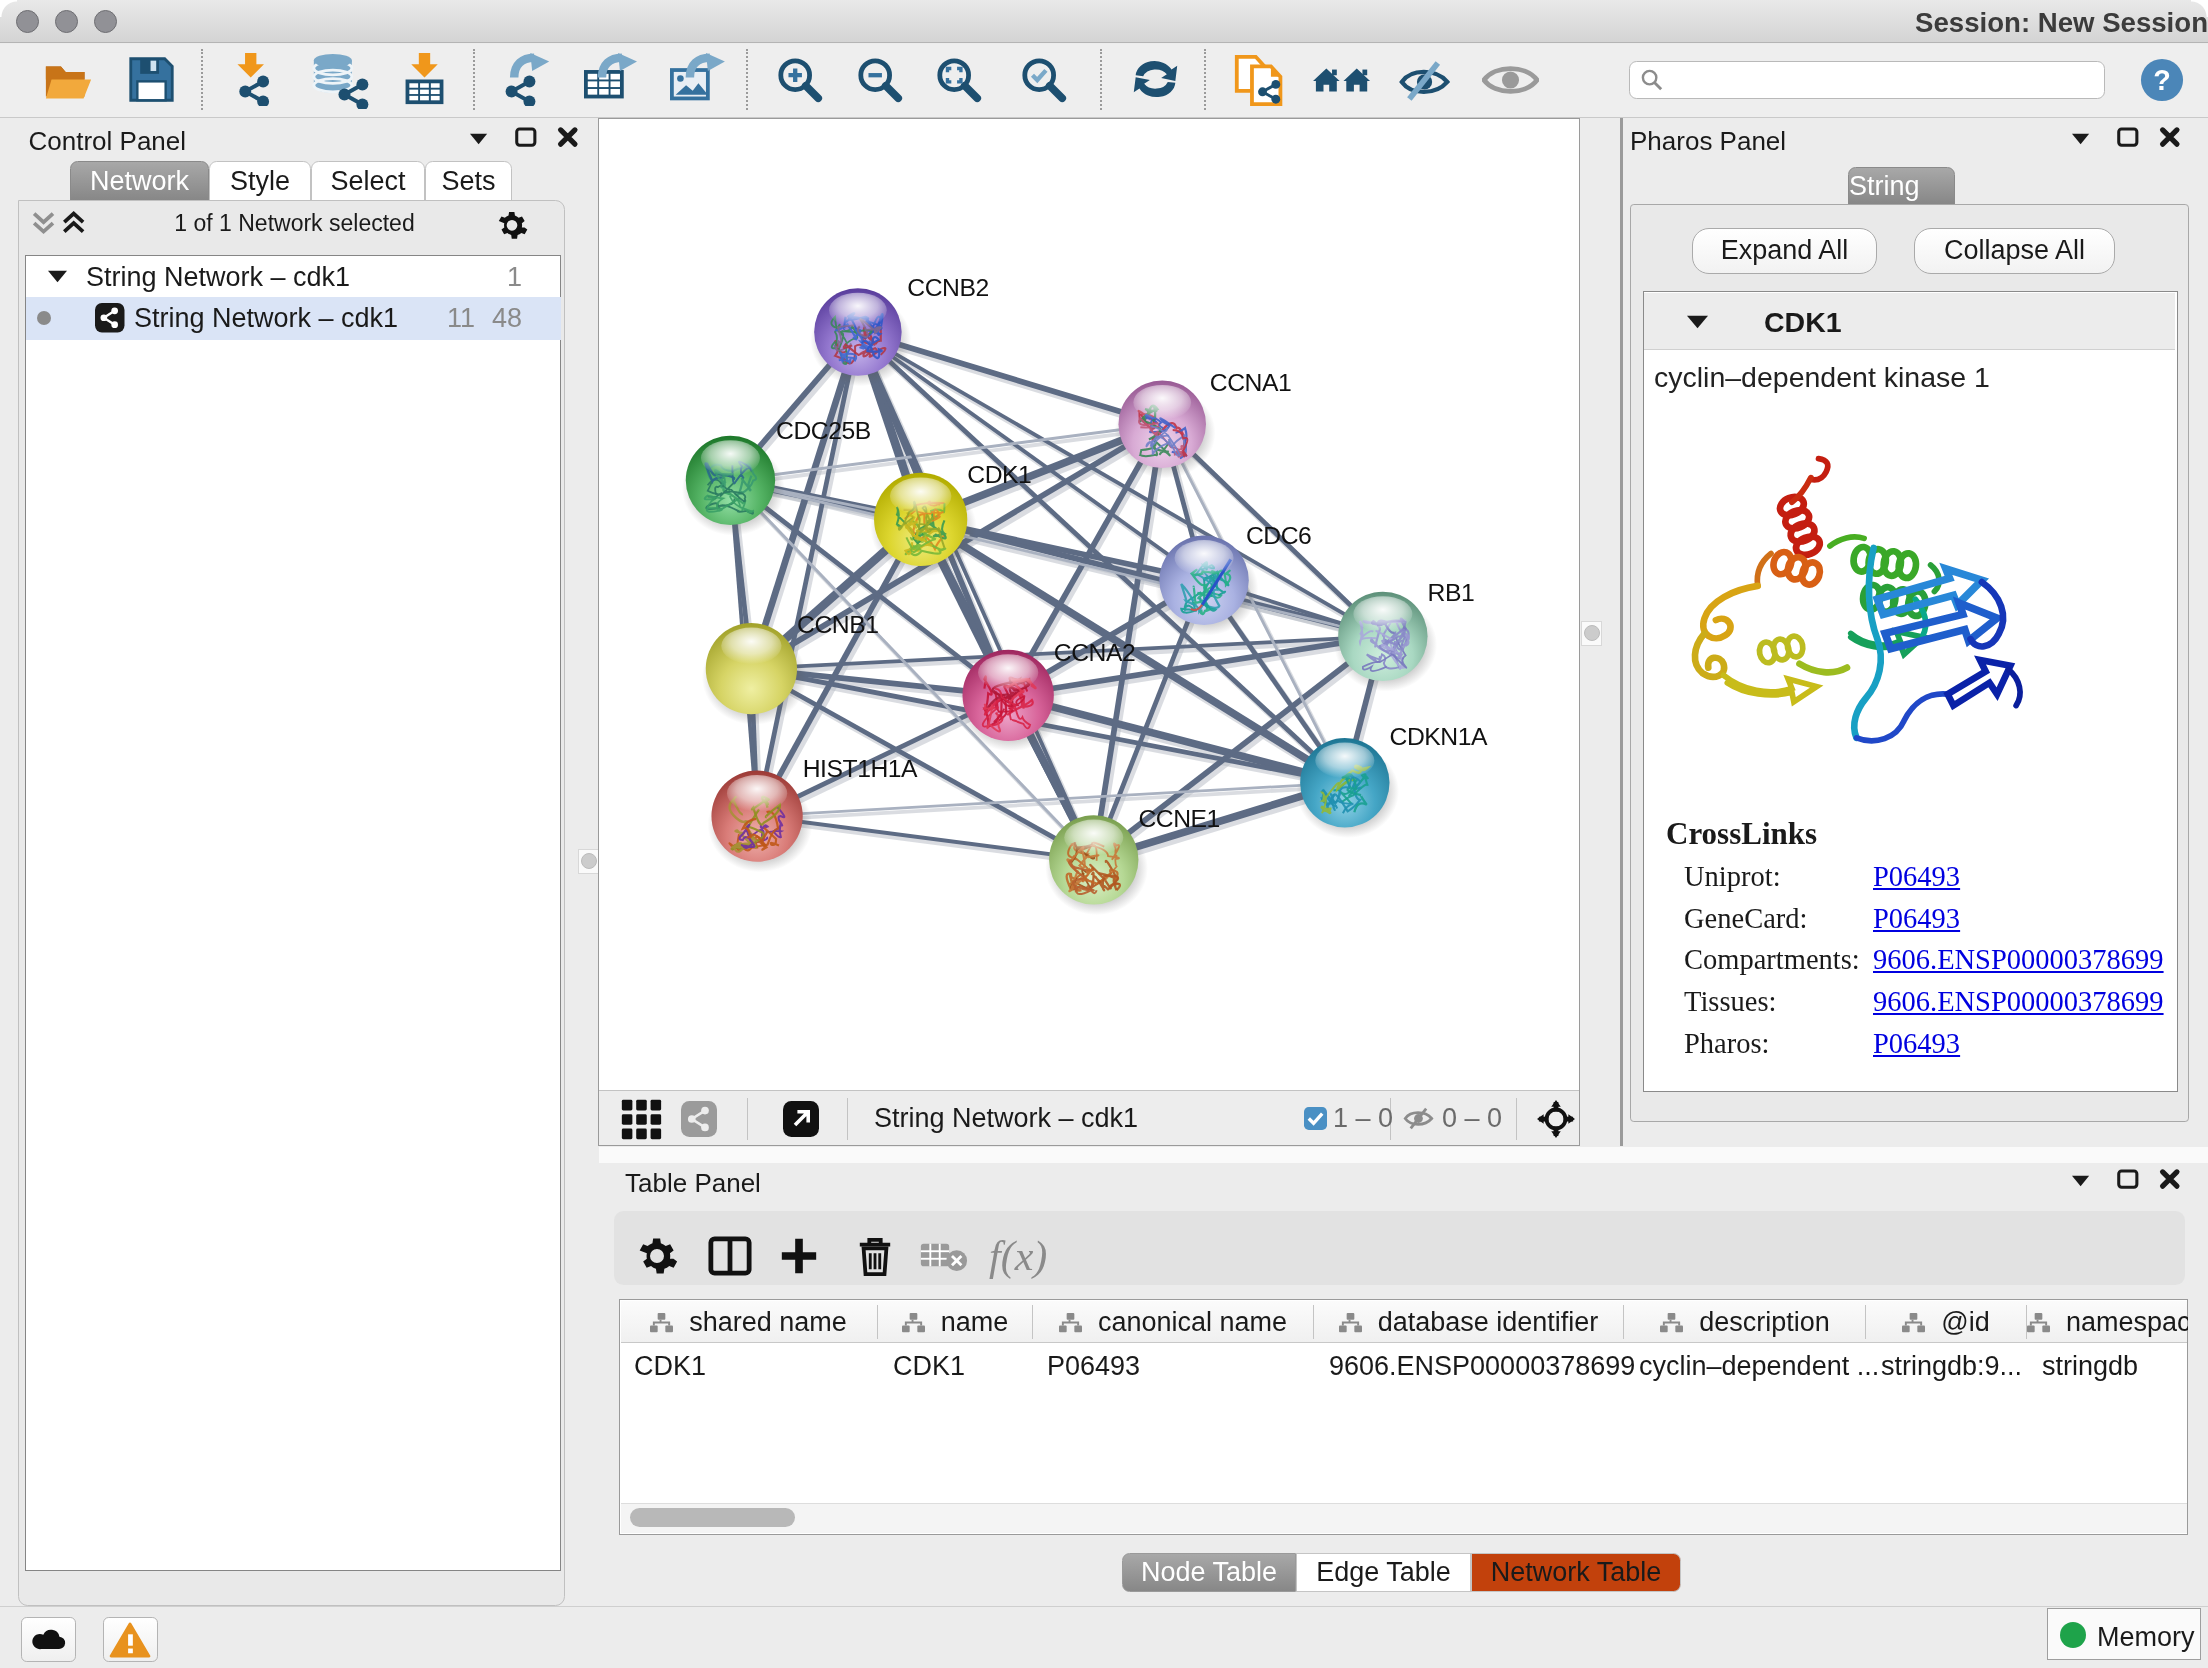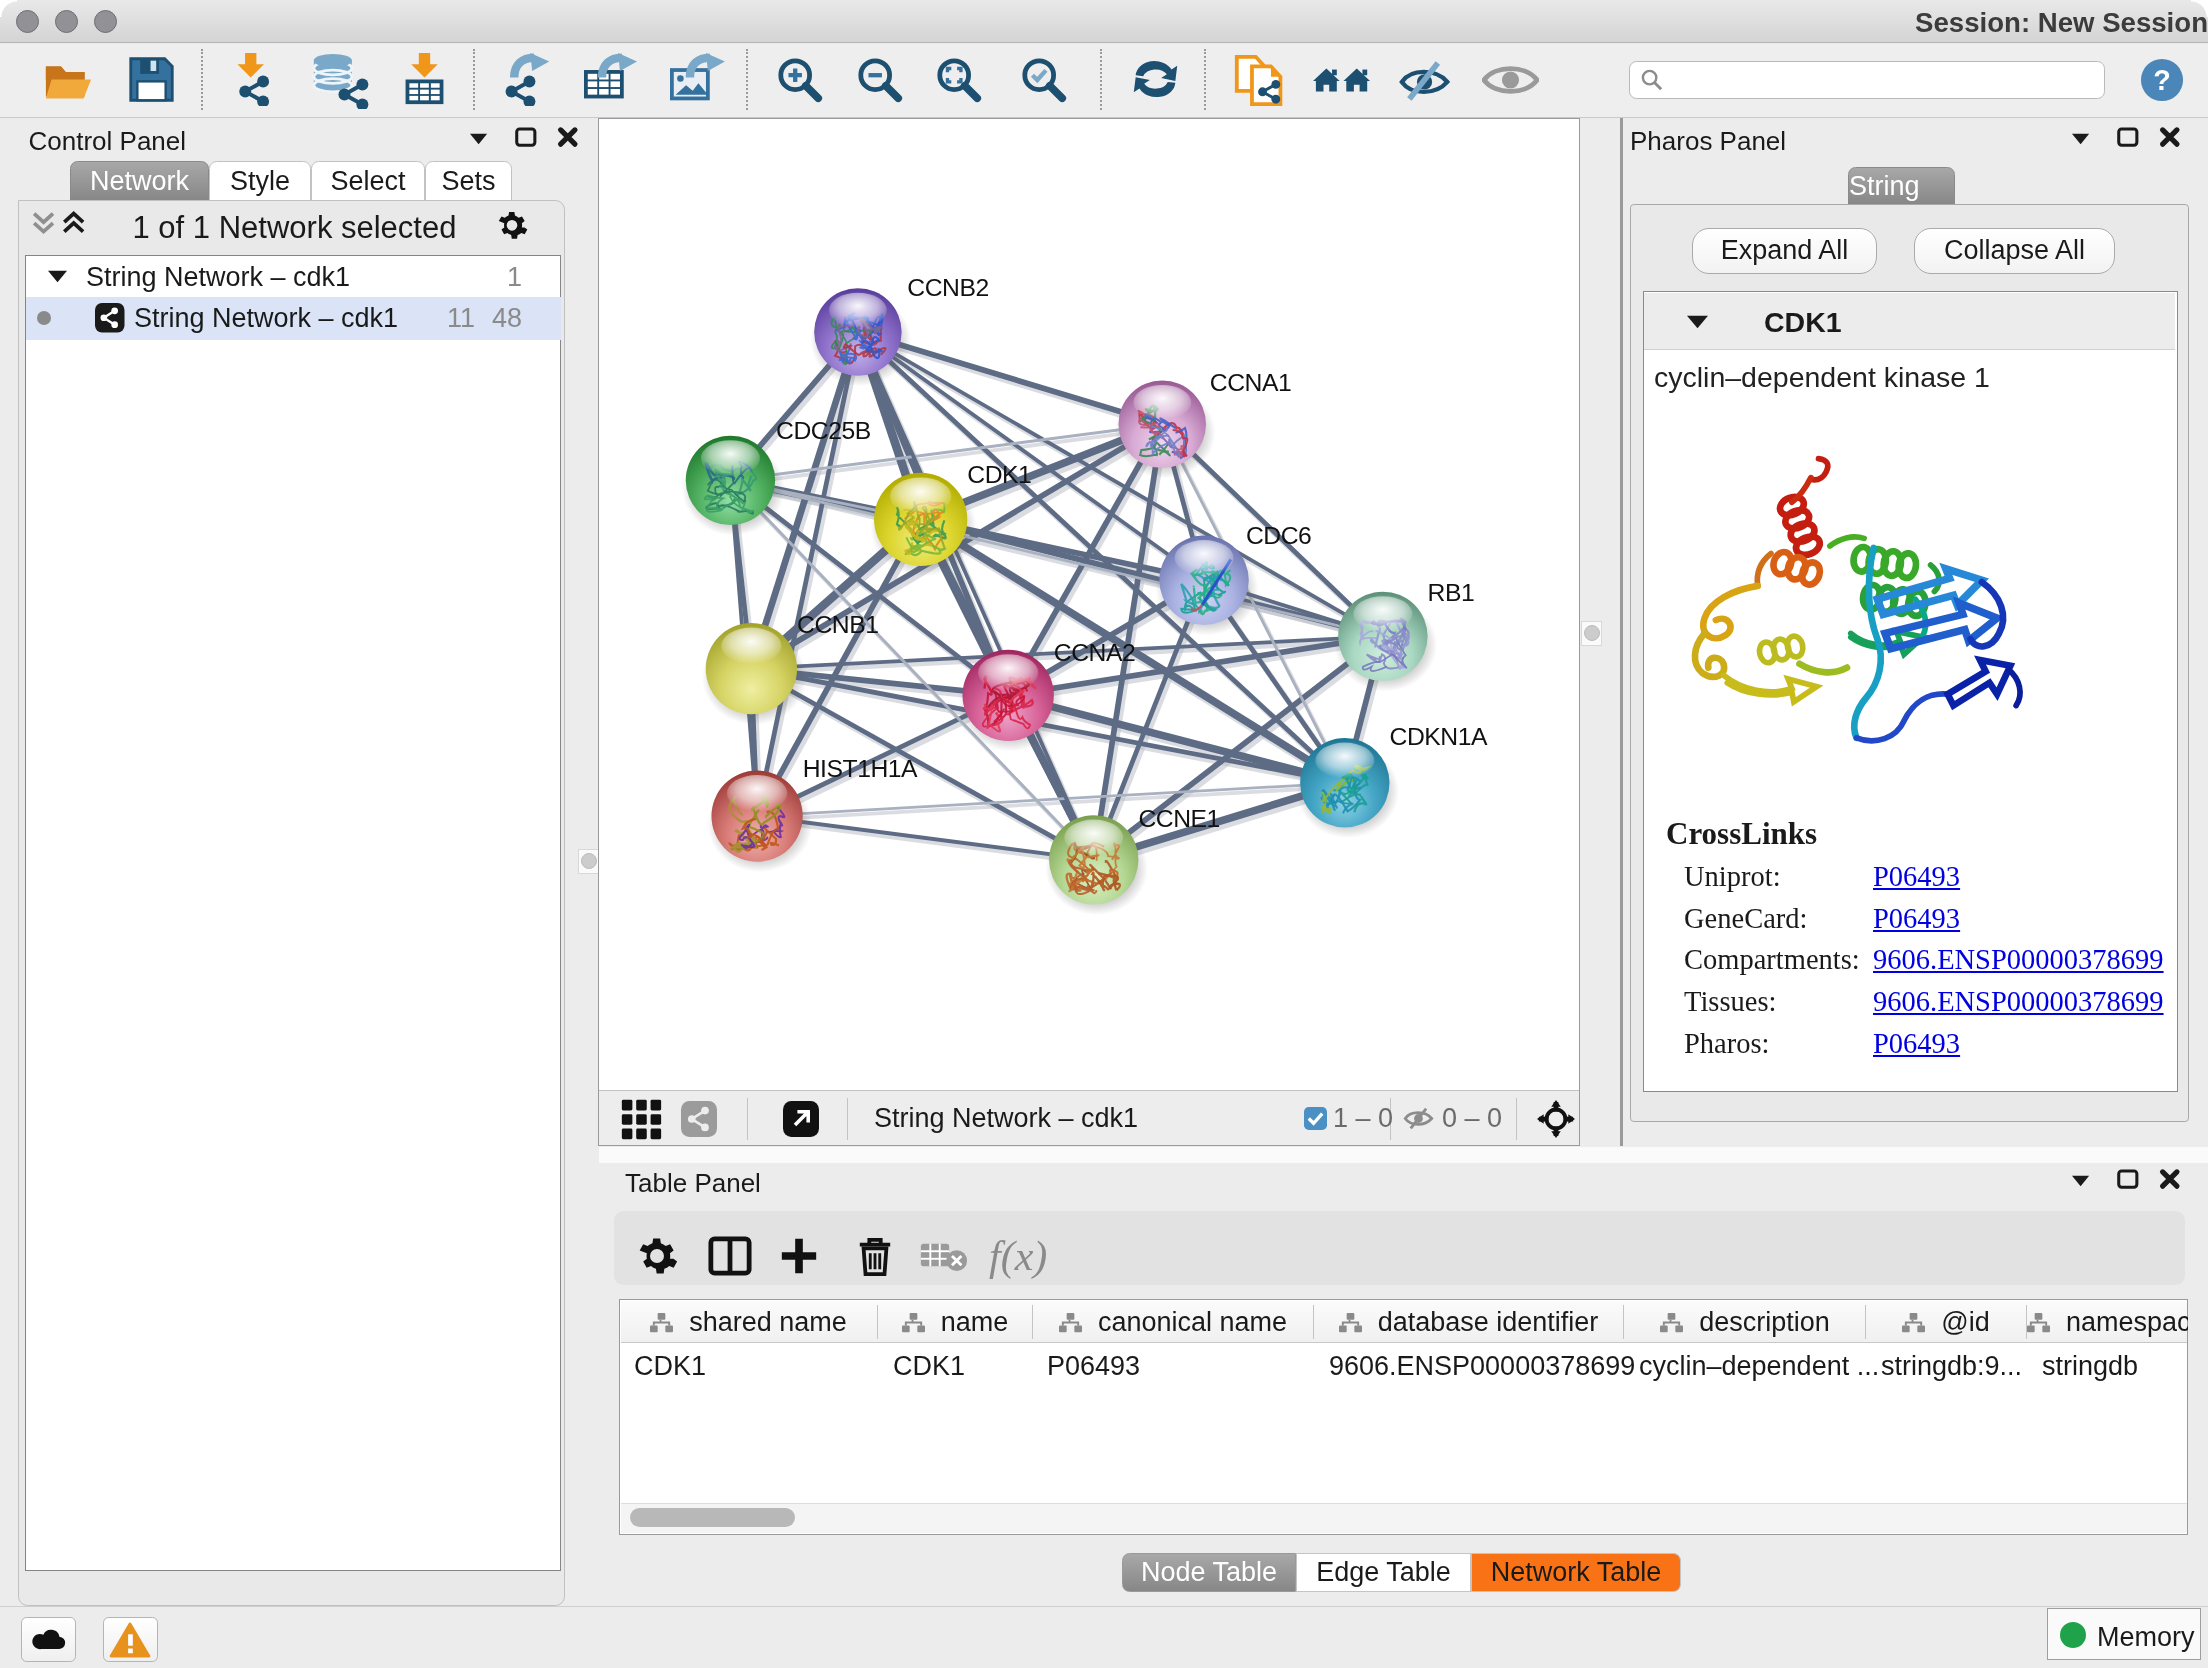--- a/index.html
+++ b/index.html
@@ -185,21 +185,21 @@
   </svg>
 <div class="abs tab tabsel" style="left:70px;top:161px;width:139px;height:40px">Network</div>
 <div class="abs tab" style="left:209px;top:161px;width:102px;height:40px">Style</div>
 <div class="abs tab" style="left:311px;top:161px;width:114px;height:40px">Select</div>
 <div class="abs tab" style="left:425px;top:161px;width:87px;height:40px">Sets</div>
 <div class="abs" style="left:18px;top:200px;width:547px;height:1406px;background:#e9e9e9;border:1px solid #c0c0c0;border-radius:0 9.5px 9.5px 9.5px"></div>
 <svg width="57" height="32" viewBox="0 0 60 34" class="abs" style="left:32px;top:208px">
 <path d="M2 6 l10 9 10 -9 M2 16 l10 9 10 -9" stroke="#8f8f8f" stroke-width="4" fill="none"></path>
 <path d="M34 15 l10 -9 10 9 M34 25 l10 -9 10 9" stroke="#1a1a1a" stroke-width="4" fill="none"></path>
   </svg>
-<div class="abs" style="left:114px;top:210px;width:361px;text-align:center;font-size:31px">1 of 1 Network selected</div>
+<div class="abs" style="left:114px;top:210px;width:361px;text-align:center;font-size:23px">1 of 1 Network selected</div>
 <svg width="32" height="32" viewBox="0 0 24 24" class="abs" style="left:496px;top:208px">
     <path fill="#111" d="M12 8a4 4 0 100 8 4 4 0 000-8zm9.4 5.6l2.1 1.6-2 3.5-2.5-1a8 8 0 01-2.8 1.6l-.4 2.7h-4l-.4-2.7a8 8 0 01-2.8-1.6l-2.5 1-2-3.5 2.1-1.6a8 8 0 010-3.2L2.1 8.8l2-3.5 2.5 1a8 8 0 012.8-1.6L9.8 2h4l.4 2.7a8 8 0 012.8 1.6l2.5-1 2 3.5-2.1 1.6a8 8 0 010 3.2z" transform="scale(1) translate(0,1)"></path>
   </svg>
 <div class="abs" style="left:25px;top:255px;width:536px;height:1316px;background:#fff;border:1px solid #858585"></div>
 <svg width="23" height="19" viewBox="0 0 24 20" class="abs" style="left:46px;top:267px">
     <path d="M2 4 l20 0 -10 12z" fill="#1a1a1a"></path>
   </svg>
 <div class="abs" style="left:86px;top:262px;font-size:27px">String Network – cdk1</div>
 <div class="abs" style="left:476px;top:262px;width:46px;text-align:right;font-size:27px;color:#8a8a8a">1</div>
 <div class="abs" style="left:26px;top:297px;width:535px;height:43px;background:#dae4f6"></div>
@@ -839,21 +839,21 @@
 <div class="abs" style="left:893px;top:1351px;font-size:27px;white-space:nowrap">CDK1</div>
 <div class="abs" style="left:1047px;top:1351px;font-size:27px;white-space:nowrap">P06493</div>
 <div class="abs" style="left:1329px;top:1351px;font-size:27px;white-space:nowrap">9606.ENSP00000378699</div>
 <div class="abs" style="left:1639px;top:1351px;font-size:27px;white-space:nowrap">cyclin–dependent ...</div>
 <div class="abs" style="left:1881px;top:1351px;font-size:27px;white-space:nowrap">stringdb:9...</div>
 <div class="abs" style="left:2042px;top:1351px;font-size:27px;white-space:nowrap">stringdb</div>
 <div class="abs" style="left:621px;top:1503px;width:1566px;height:30px;background:#f4f4f4;border-top:1px solid #ddd"></div>
 <div class="abs" style="left:630px;top:1508px;width:165px;height:19px;background:#b8b8b8;border-radius:9.5px"></div>
 <div class="abs" style="left:1122px;top:1553px;width:174px;height:39px;background:linear-gradient(#a8a8a8,#878787);border:1px solid #9a9a9a;border-radius:7.6px 0 0 7.6px;color:#fff;text-align:center;font-size:27px;line-height:37px">Node Table</div>
 <div class="abs" style="left:1296px;top:1553px;width:175px;height:39px;background:#fff;border:1px solid #c4c4c4;text-align:center;font-size:27px;line-height:37px">Edge Table</div>
-<div class="abs" style="left:1471px;top:1553px;width:210px;height:39px;background:#f97316;border:1px solid #c4c4c4;border-radius:0 7.6px 7.6px 0;text-align:center;font-size:27px;line-height:37px">Network Table</div>
+<div class="abs" style="left:1471px;top:1553px;width:210px;height:39px;background:#c2410c;border:1px solid #c4c4c4;border-radius:0 7.6px 7.6px 0;text-align:center;font-size:27px;line-height:37px">Network Table</div>
 <div class="abs" style="left:0;top:1606px;width:2208px;height:62px;background:#ececec;border-top:1px solid #cfcfcf"></div>
 <div class="abs" style="left:21px;top:1617px;width:55px;height:45px;background:linear-gradient(#fff,#efefef);border:1.9px solid #b4b4b4;border-radius:5.7px"></div>
 <svg width="38" height="27" viewBox="0 0 40 28" class="abs" style="left:29.5px;top:1626px">
     <path d="M12 24 a8 8 0 1 1 2 -15 a9 9 0 0 1 17 2 a6.5 6.5 0 0 1 -1 13z" fill="#111"></path>
   </svg>
 <div class="abs" style="left:103px;top:1617px;width:55px;height:45px;background:linear-gradient(#fff,#efefef);border:1.9px solid #b4b4b4;border-radius:5.7px"></div>
 <svg width="42" height="36" viewBox="0 0 44 38" class="abs" style="left:109px;top:1622px">
     <path d="M22 2 L42 36 H2z" fill="#e8921e" stroke="#e8921e" stroke-width="3" stroke-linejoin="round"></path>
     <rect x="20" y="13" width="5" height="12" fill="#fff"></rect>
     <rect x="20" y="28" width="5" height="5" fill="#fff"></rect>

